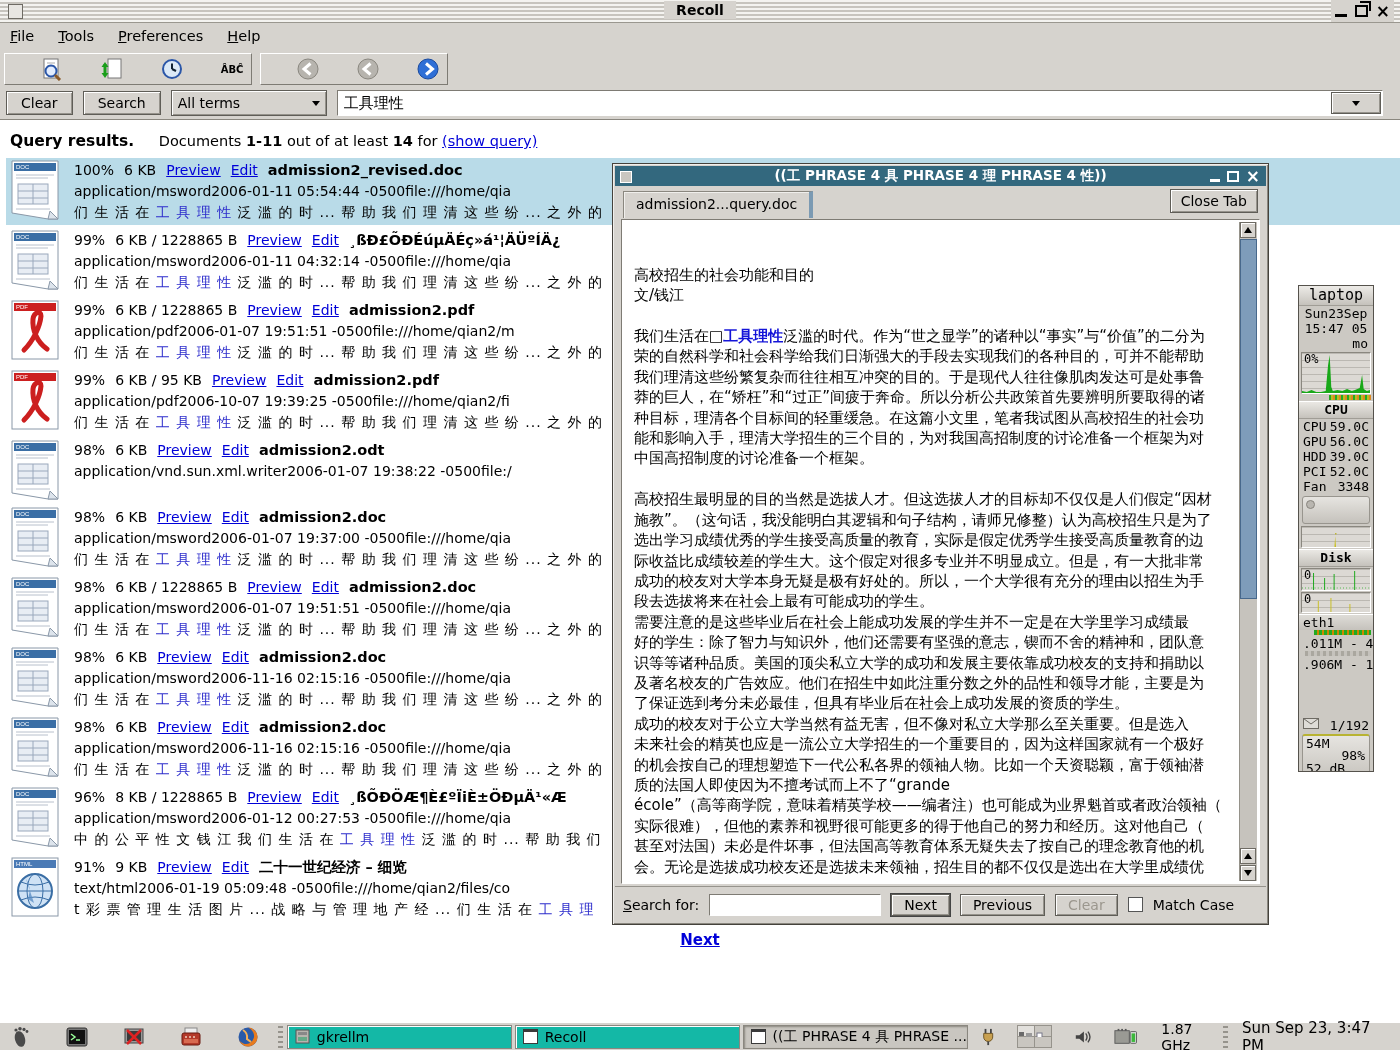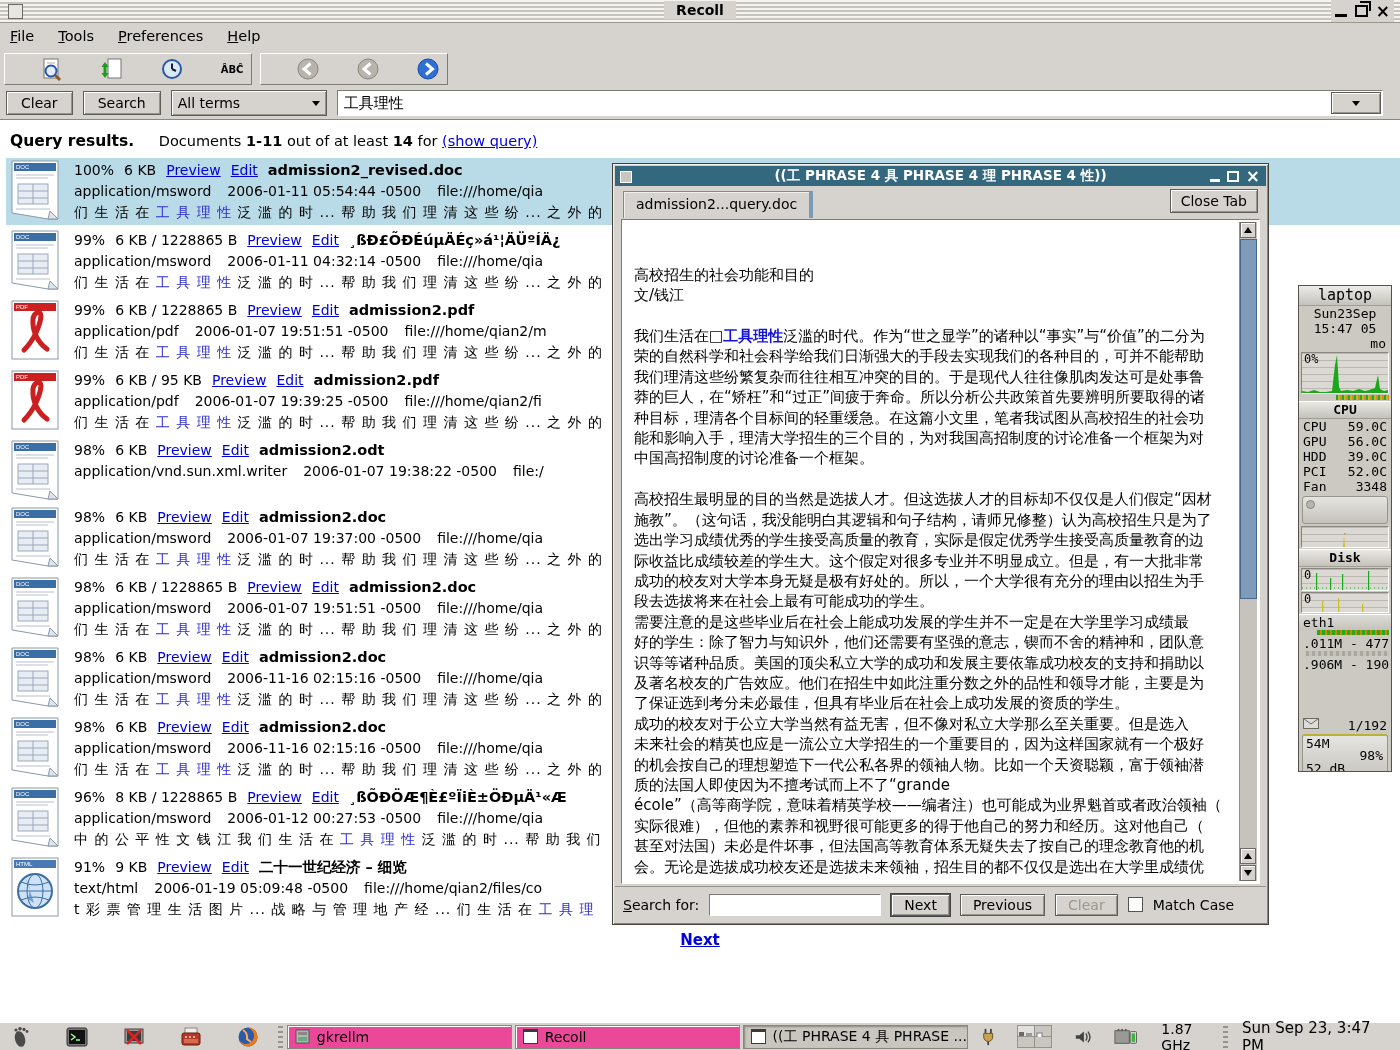--- a/index.html
+++ b/index.html
@@ -61,21 +61,21 @@
   .rrow { display:flex; gap:14px; padding:2px 4px; margin-bottom:3px; align-items:flex-start; }
   .rrow.hl { background:#b9dbe8; }
   .ricon { width:50px; height:60px; flex:none; }
   .ricon svg { display:none; }
   .rrow[data-icontype="doc"]  svg.ic-doc  { display:block; }
   .rrow[data-icontype="pdf"]  svg.ic-pdf  { display:block; }
   .rrow[data-icontype="html"] svg.ic-html { display:block; }
   .rtext { font-size:14px; line-height:21px; white-space:nowrap; overflow:hidden; max-width:1290px; }
   .l1 > span, .l1 > a, .l1 > b { margin-right:10px; }
   .l1 b { font-size:14.5px; }
-  .l2 .mime, .l2 .date { margin-right:16px; }
+  .l2 .mime, .l2 .date { }
   .l2 .url { }
   .l3 { letter-spacing:1px; }
   .term { color:#2d2dcc; }
   .next-link { text-align:center; margin-top:9px; font-size:15px; }
   .next-link a { font-weight:bold; }
 
   
   .preview { position:absolute; left:612px; top:163px; width:657px; height:762px;
              background:#d6d3ce; border:1px solid #45423c;
              box-shadow: inset 1px 1px 0 #f0efec, inset -1px -1px 0 #8a877f; box-sizing:border-box; }
@@ -108,21 +108,21 @@
               background:#7e9cba; border:1px solid #47688c; }
   .findbar { position:absolute; left:2px; right:2px; bottom:2px; height:36px; background:#d6d3ce;
              border-top:1px solid #96938c; display:flex; align-items:center; gap:10px; padding:0 8px;
              box-sizing:border-box; font-size:14px; }
   .find-input { width:172px; height:22px; box-sizing:border-box; }
   .fb-btn { padding:2px 12px; }
   .fb-next { box-shadow: inset 1px 1px 0 #fff, inset -1px -1px 0 #96938c, 0 0 0 1px #444; }
   .cb { width:13px; height:13px; border:1px solid #555; background:#fff; flex:none; }
 
   
-  .gk { position:absolute; left:1298px; top:285px; width:94px; height:487px; background:#ccc9c3;
+  .gk { position:absolute; left:1298px; top:285px; width:76px; height:487px; background:#ccc9c3;
         border:1px solid #55524c; font-family:"DejaVu Sans Mono", monospace; font-size:13px;
         box-sizing:border-box; overflow:hidden; }
   .gk-row { padding:0 4px; line-height:15px; height:15px; white-space:nowrap; overflow:hidden; }
   .gk-host { font-size:15px; text-align:center; height:19px; line-height:19px;
              background:linear-gradient(#edebe7,#c5c2bc); border-bottom:1px solid #a09d96; }
   .gk-c { text-align:center; height:15px; line-height:15px; }
   .gk-r { text-align:right; height:15px; line-height:15px; padding-right:5px; }
   .gk-label { text-align:center; font-weight:bold; height:16px; line-height:16px;
               background:linear-gradient(#eae8e4,#c5c2bc);
               border-top:1px solid #fff; border-bottom:1px solid #a09d96; }
@@ -144,21 +144,21 @@
 
   
   .taskbar { position:absolute; left:0; bottom:0; width:1400px; height:28px; background:#d6d3ce;
              border-top:1px solid #fff; display:flex; align-items:center; box-sizing:border-box; }
   .launchers { display:flex; align-items:center; gap:33px; padding:0 14px 0 8px; }
   .launcher { width:24px; height:24px; display:flex; align-items:center; justify-content:center; }
   .handle { width:5px; height:22px; margin:0 4px;
             background:repeating-linear-gradient(180deg,#96938c 0 2px,transparent 2px 5px); }
   .task { width:236px; height:24px; margin-right:3px; display:flex; align-items:center; gap:7px;
           padding:0 7px; border:1px solid #8a877f; box-shadow: inset 1px 1px 0 #fff;
-          background:#ec4899; font-size:14px; overflow:hidden; white-space:nowrap; box-sizing:border-box; }
+          background:#14b8a6; font-size:14px; overflow:hidden; white-space:nowrap; box-sizing:border-box; }
   .task.active { background:#c9c6c0; box-shadow: inset 1px 1px 2px #8a877f; }
   .tray { display:flex; align-items:center; gap:22px; margin-left:10px; }
   .pager { display:grid; grid-template-columns:16px 16px; grid-template-rows:10px 10px; gap:1px;
            background:#96938c; border:1px solid #96938c; }
   .pager div { background:#c9c6c0; position:relative; }
   .pager div.act { background:#e2e0dc; }
   .freq { font-size:14px; margin-left:2px; }
   .clock { margin-left:auto; display:flex; align-items:center; height:28px; }
   .clock .txt { font-size:15px; padding:0 12px 0 10px; }
   .winicon { width:13px; height:11px; border:1px solid #3a3a3a; border-top:3px solid #3a3a3a; background:#fff; flex:none; }
@@ -352,21 +352,21 @@
                 <text x="6" y="9" font-size="6" fill="#fff" font-family="sans-serif">PDF</text>
                 <path d="M14 50 C 24 40 30 26 31 16 C 31 10 24 12 23 19 C 22 30 27 42 37 49" fill="none" stroke="#cc1f1f" stroke-width="5" stroke-linecap="round"></path>
               </svg>
 
       </span>
       <div class="rtext">
         <div class="l1">
           <span>99%</span><span>6 KB / 95 KB</span><a class="link">Preview</a><a class="link">Edit</a><b>admission2.pdf</b>
         </div>
         <div class="l2">
-          <span class="mime">application/pdf</span><span class="date">2006-01-07 19:39:25 -0500</span><span class="url">file:///home/qian2/fi</span>
+          <span class="mime">application/pdf</span><span class="date">2006-10-07 19:39:25 -0500</span><span class="url">file:///home/qian2/fi</span>
         </div>
         <div class="l3">
           <span>们 生 活 在 </span><span class="term">工 具 理 性</span><span> 泛 滥 的 时 ... 帮 助 我 们 理 清 这 些 纷 ... 之 外 的</span>
         </div>
       </div>
     </div>
           <div class="rrow" data-icontype="doc">
       <span class="ricon">
         <svg class="ic-doc" width="50" height="60" viewBox="0 0 50 60">
                 <path d="M2 1 H48 V59 L38 59 L2 53 Z" fill="#fff" stroke="#8a98a8"></path>

